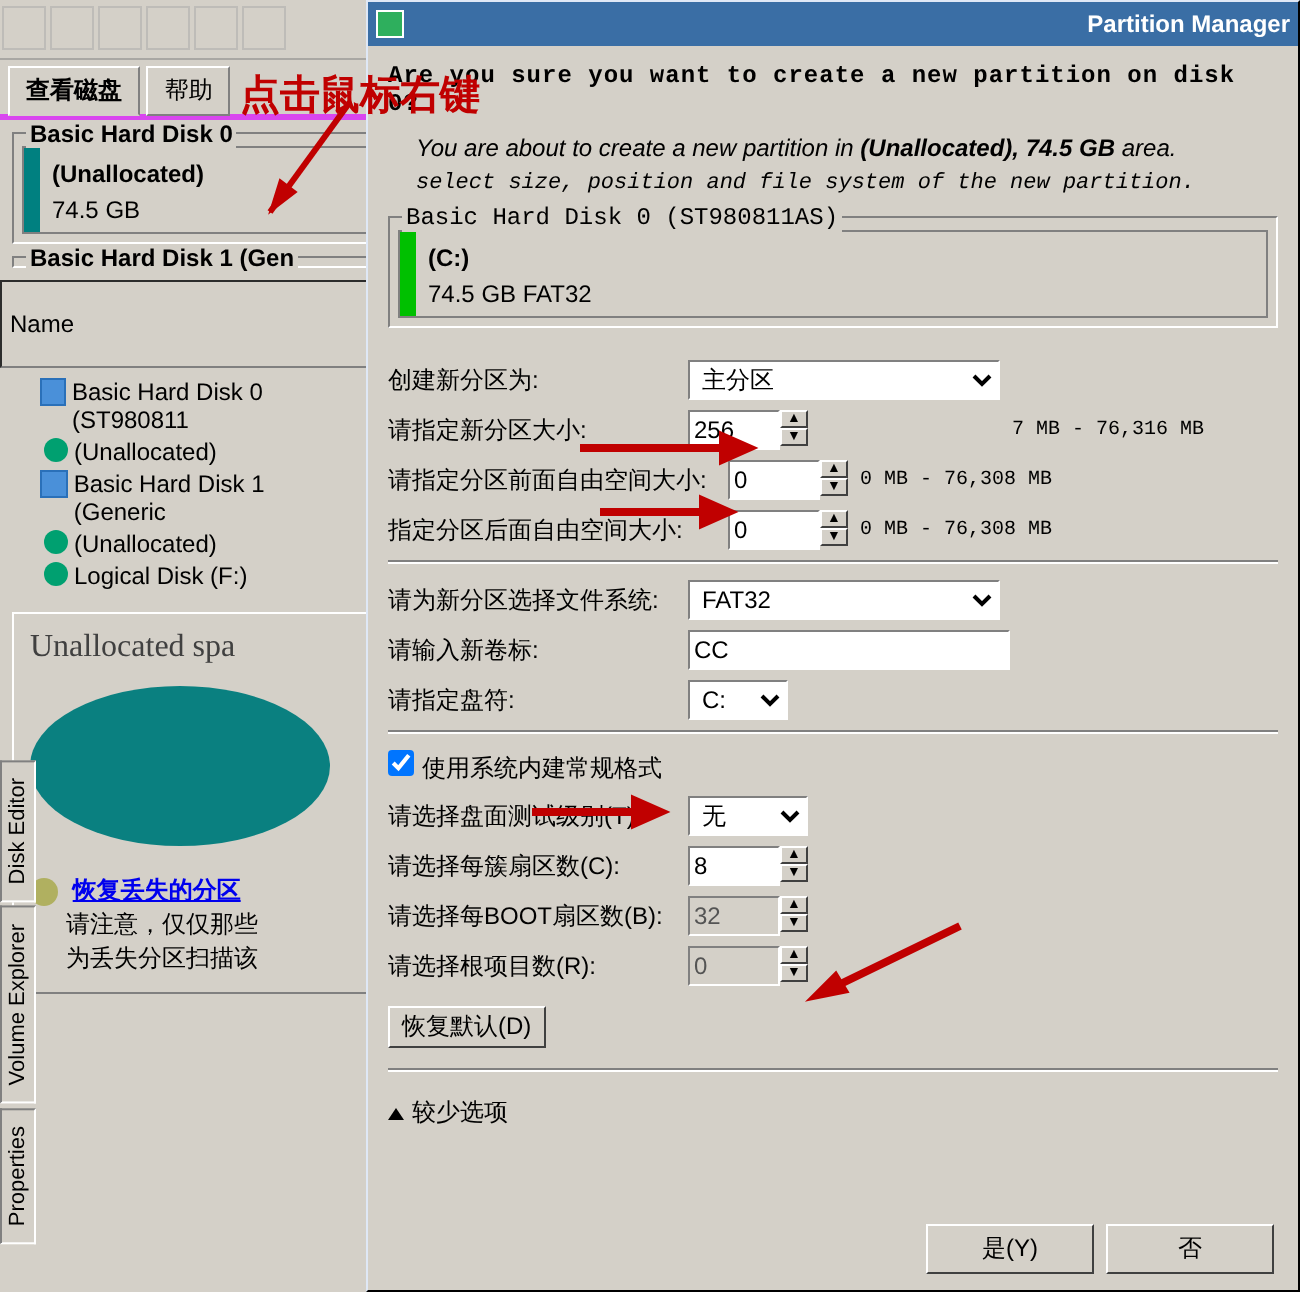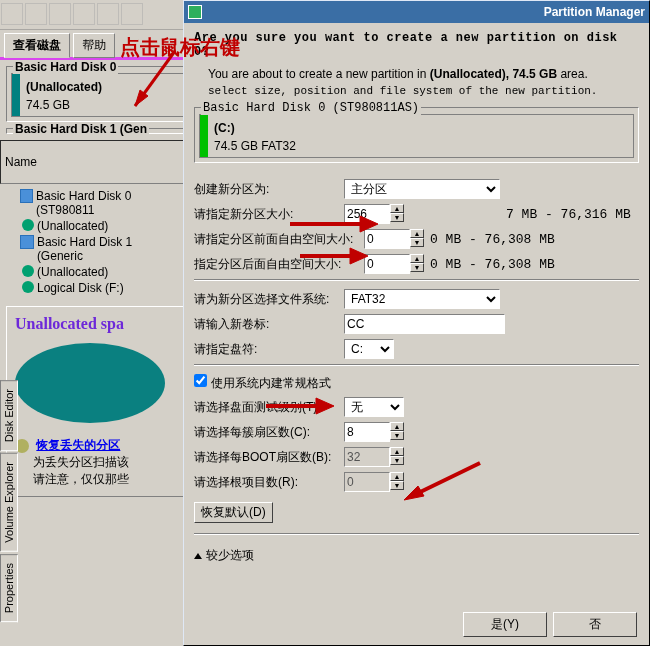--- a/index.html
+++ b/index.html
@@ -21,42 +21,42 @@
 .part-color { width:8px; background:#008080; }
 .part-color.green { background:#00c000; }
 .part-txt { padding:4px 6px; line-height:1.5; }
 .namehdr { border:1px inset #808080; background:#d4d0c8; padding:14px 4px; font-weight:normal; }
 .tree { padding:4px; }
 .tree .row { display:flex; align-items:flex-start; gap:3px; padding:1px 16px; }
 .tree .indent1 { padding-left:18px; }
 .tree .icon-disk { width:14px;height:14px;background:#4a90d9;display:inline-block;border:1px solid #2a70b9; }
 .tree .icon-vol { width:12px;height:12px;border-radius:50%;background:#00a070;display:inline-block; }
 .panel2 { margin:6px; border:1px solid; border-color:#fff #808080 #808080 #fff; padding:8px; }
-.panel2 h3 { font-family:"Times New Roman",serif; font-size:16px; font-weight:bold; color:#6d28d9; margin-bottom:10px; }
+.panel2 h3 { font-family:"Times New Roman",serif; font-size:16px; font-weight:normal; color:#404040; margin-bottom:10px; }
 .oval { width:150px; height:80px; background:#0a8080; border-radius:50%; margin:6px 0 14px; }
 .link { color:#0000ee; text-decoration:underline; cursor:pointer; font-weight:bold; }
 .gear { width:14px;height:14px;background:#b0b060;border-radius:50%;display:inline-block;margin-right:4px;vertical-align:middle; }
 
 .side-tabs { position:absolute; left:0; top:380px; }
 .side-tabs div { writing-mode:vertical-rl; transform:rotate(180deg); background:#d4d0c8; border:1px solid; border-color:#fff #808080 #808080 #fff; padding:8px 2px; margin-bottom:2px; font-size:11px; }
 
 
 .dlg { position:absolute; left:183px; top:0; width:467px; height:646px; background:#d4d0c8; border:1px solid; border-color:#dfe8f6 #000 #000 #dfe8f6; }
 .titlebar { height:22px; background:linear-gradient(#3a6ea5,#3a6ea5); color:#fff; display:flex; align-items:center; padding:0 4px; gap:4px; font-weight:bold;justify-content:space-between; }
 .titlebar .ticon { width:14px;height:14px;background:#2eaf5d;border:1px solid #fff;display:inline-block; }
 .dlg-body { padding:6px 10px; }
 .qline { font-weight:bold; padding:2px 0 6px; font-family:"Courier New",monospace; letter-spacing:.5px; }
-.infoline { font-family:"Courier New",monospace; font-size:11px; padding:2px 4px 2px 14px; }
+.infoline { font-family:"Courier New",monospace; font-size:11px; padding:2px 4px 2px 14px;font-style:italic; }
 .infoline b { font-weight:bold; }
 .disk-gb { margin:8px 0 16px; }
 .hr { border-top:1px solid #808080; border-bottom:1px solid #fff; margin:4px 0 8px; }
 .formrow { display:flex; align-items:center; margin:5px 0; }
 .formrow .lab { width:150px; }
 .formrow .ctrl { width:156px; display:flex; gap:0; }
-.formrow .tail { padding-left:6px; font-family:"Courier New",monospace; font-size:13px; }
+.formrow .tail { padding-left:6px; font-family:"Courier New",monospace; font-size:10px; }
 .spin { display:flex; }
 .spin input { width:46px; }
 .spin .btns { display:flex; flex-direction:column; }
 .spin .btns span { width:14px;height:9px;border:1px solid; border-color:#fff #404040 #404040 #fff; background:#d4d0c8; font-size:7px; text-align:center; line-height:7px; cursor:pointer; }
 select.field, input.field { font-size:12px; }
 .chk { margin-right:4px; }
 .dlg-bottom { position:absolute; bottom:8px; right:12px; display:flex; gap:6px; }
 .dlg-bottom .win-btn { width:84px; text-align:center; padding:3px 0; }
 .chev { display:inline-block; width:0;height:0;border-left:4px solid transparent;border-right:4px solid transparent;border-bottom:6px solid #000;margin-right:4px; }
 
@@ -116,22 +116,22 @@
         <span>Logical Disk (F:)</span>
       </div>
   </div>
 
   <div class="panel2">
     <h3>Unallocated spa</h3>
     <div class="oval"></div>
     <div>
       <span class="gear"></span>
       <span class="link">恢复丢失的分区</span>
+      <div style="padding-left:18px">请注意，仅仅那些</div>
       <div style="padding-left:18px">为丢失分区扫描该</div>
-      <div style="padding-left:18px">请注意，仅仅那些</div>
     </div>
   </div>
 </div>
 
 <div class="side-tabs">
   <div>Disk Editor</div>
   <div>Volume Explorer</div>
   <div>Properties</div>
 </div>
 

